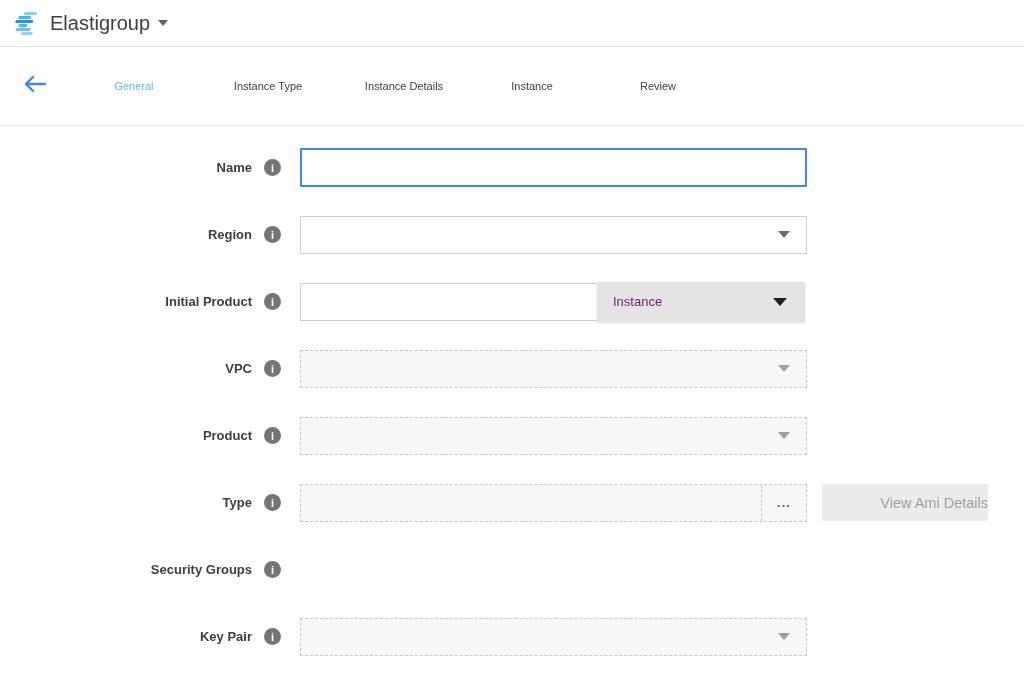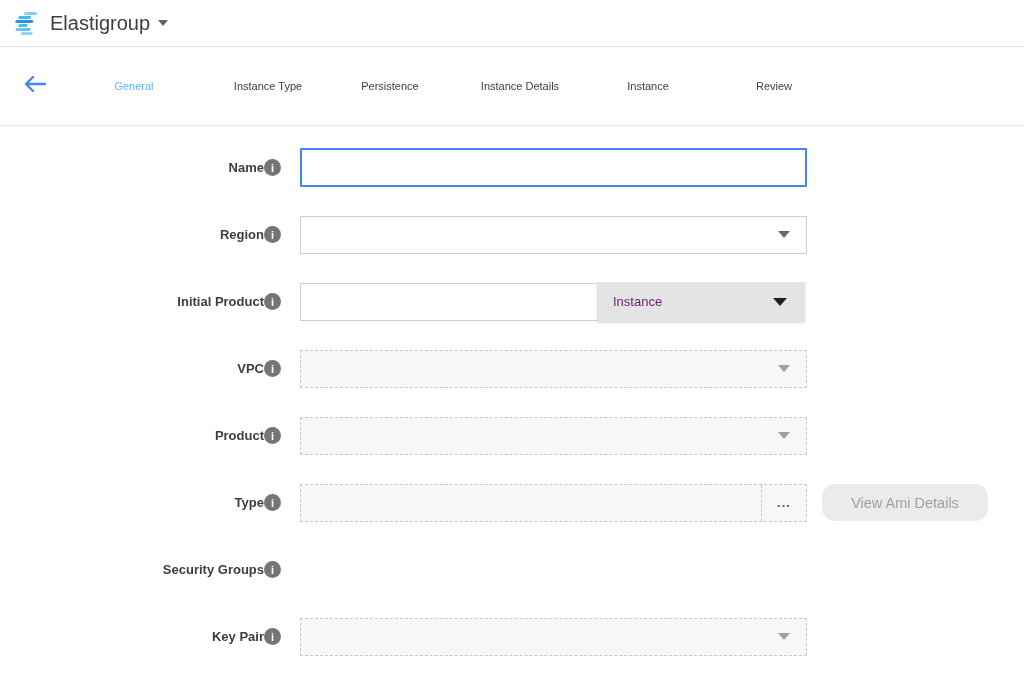--- a/index.html
+++ b/index.html
@@ -87,20 +87,21 @@
     align-items: center;
     margin-bottom: 28px;
     height: 39px;
   }
   .label-cell {
     width: 300px;
     display: flex;
     align-items: center;
     justify-content: flex-end;
     padding-right: 19px;
+    gap: 12px;
     flex-shrink: 0;
   }
   .field-label {
     font-size: 13px;
     font-weight: bold;
     color: #3c4043;
     text-align: right;
   }
   .info-icon {
     width: 17px; height: 17px;
@@ -198,25 +199,26 @@
     color: #616161;
     letter-spacing: 1px;
     cursor: pointer;
   }
 
   .side-button {
     width: 166px; height: 37px;
     margin-left: 15px;
     background: #ebebeb;
     border: none;
-    border-radius: 13px;
+    border-radius: 0;
     color: #9e9e9e;
     font-size: 14.5px;
     font-family: "Liberation Sans", sans-serif;
     cursor: default;
+    text-align: right;
   }
 </style>
 </head>
 <body>
 
 <div class="app-header">
   <div class="logo">
     <span class="l1"></span>
       <span class="l2"></span>
       <span class="l3"></span>
@@ -231,21 +233,20 @@
 <div class="tab-nav">
   <div class="back-btn">
     <span>
       <svg width="24" height="20" viewBox="0 0 24 20">
         <path d="M22 10 H4 M10 3 L3 10 L10 17" stroke="#4285f4" stroke-width="2.4" fill="none" stroke-linecap="round" stroke-linejoin="round"></path>
       </svg>
     </span>
   </div>
   <div class="tab active t0">General</div>
   <div class="tab t1">Instance Type</div>
-  <div class="tab t2">Persistence</div>
   <div class="tab t3">Instance Details</div>
   <div class="tab t4">Instance</div>
   <div class="tab t5">Review</div>
 </div>
 
 <div class="form-area">
 
   <div class="form-row">
     <div class="label-cell">
       <span class="field-label">Name</span>

